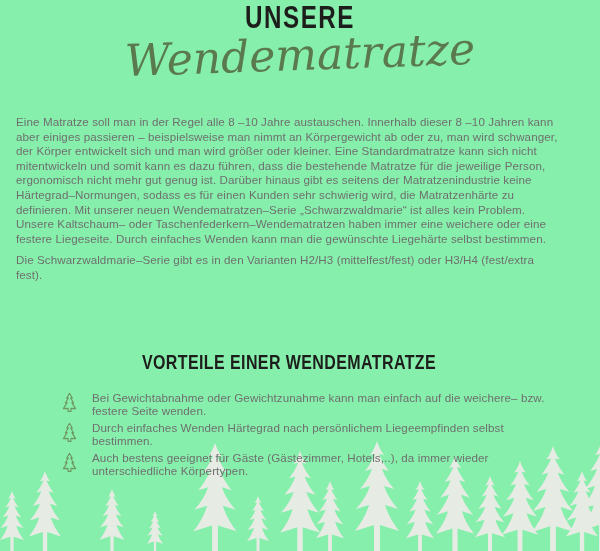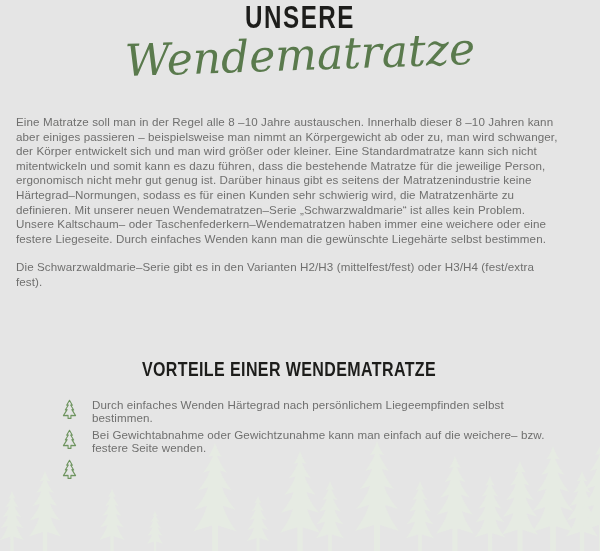--- a/index.html
+++ b/index.html
@@ -1,19 +1,19 @@
 <!DOCTYPE html>
 <html><head>
 <meta charset="utf-8">
 <style>
   html,body{margin:0;padding:0;background:#fff;}
   .page{
     position:relative;
     width:600px;height:551px;
-    background:#e5e5e5;
+    background:#86efac;
     overflow:hidden;
     font-family:"Liberation Sans",sans-serif;
   }
   
   .header{position:relative;text-align:center;padding-top:3px;z-index:2;}
   .title{
     margin:0;
     font-size:31px;line-height:30px;
     font-weight:900;
     letter-spacing:2px;
@@ -34,21 +34,21 @@
   .content{position:relative;z-index:2;padding:0 38px 0 16px;}
   .para{
     margin:0;
     color:#6f6f6e;
     font-size:11.6px;
     line-height:14.6px;
     letter-spacing:0.1px;
     text-align:left;
   }
   .para-intro{margin-top:34px;}
-  .para-variants{margin-top:14px;}
+  .para-variants{margin-top:7px;}
   
   .benefits-heading{
     margin:68px 0 0 0;
     text-align:center;
     font-size:20px;line-height:22px;
     font-weight:900;
     letter-spacing:0.5px;
     color:#1d1d1b;
     transform:scaleX(0.80);
     transform-origin:center;
@@ -92,32 +92,33 @@
     <p class="para para-intro">Eine Matratze soll man in der Regel alle 8 –10 Jahre austauschen. Innerhalb dieser 8 –10 Jahren kann aber einiges passieren – beispielsweise man nimmt an Körpergewicht ab oder zu, man wird schwanger, der Körper entwickelt sich und man wird größer oder kleiner. Eine Standardmatratze kann sich nicht mitentwickeln und somit kann es dazu führen, dass die bestehende Matratze für die jeweilige Person, ergonomisch nicht mehr gut genug ist. Darüber hinaus gibt es seitens der Matratzenindustrie keine Härtegrad–Normungen, sodass es für einen Kunden sehr schwierig wird, die Matratzenhärte zu definieren. Mit unserer neuen Wendematratzen–Serie „Schwarzwaldmarie“ ist alles kein Problem. Unsere Kaltschaum– oder Taschenfederkern–Wendematratzen haben immer eine weichere oder eine festere Liegeseite. Durch einfaches Wenden kann man die gewünschte Liegehärte selbst bestimmen.</p>
     <p class="para para-variants">Die Schwarzwaldmarie–Serie gibt es in den Varianten H2/H3 (mittelfest/fest) oder H3/H4 (fest/extra fest).</p>
 
     <h2 class="benefits-heading">VORTEILE EINER WENDEMATRATZE</h2>
 
     <ul class="benefits-list">
       <li class="benefit-row">
         <svg class="tree-icon" viewBox="0 0 20 24">
           <path d="M10 1.3 L13 6.4 L11.2 6.2 L14.4 11.4 L12.5 11.1 L16.4 17.4 L11.5 17.1 L11.5 20.3 L8.5 20.3 L8.5 17.1 L3.6 17.4 L7.5 11.1 L5.6 11.4 L8.8 6.2 L7 6.4 Z" fill="none" stroke="#6f9560" stroke-width="1.15" stroke-linejoin="round"></path>
         </svg>
+        <span class="benefit-text">Bei Gewichtabnahme oder Gewichtzunahme kann man einfach auf die weichere– bzw. festere Seite wenden.</span>
+      </li>
+      <li class="benefit-row">
+        <svg class="tree-icon" viewBox="0 0 20 24">
+          <path d="M10 1.3 L13 6.4 L11.2 6.2 L14.4 11.4 L12.5 11.1 L16.4 17.4 L11.5 17.1 L11.5 20.3 L8.5 20.3 L8.5 17.1 L3.6 17.4 L7.5 11.1 L5.6 11.4 L8.8 6.2 L7 6.4 Z" fill="none" stroke="#6f9560" stroke-width="1.15" stroke-linejoin="round"></path>
+        </svg>
         <span class="benefit-text">Durch einfaches Wenden Härtegrad nach persönlichem Liegeempfinden selbst bestimmen.</span>
       </li>
       <li class="benefit-row">
         <svg class="tree-icon" viewBox="0 0 20 24">
           <path d="M10 1.3 L13 6.4 L11.2 6.2 L14.4 11.4 L12.5 11.1 L16.4 17.4 L11.5 17.1 L11.5 20.3 L8.5 20.3 L8.5 17.1 L3.6 17.4 L7.5 11.1 L5.6 11.4 L8.8 6.2 L7 6.4 Z" fill="none" stroke="#6f9560" stroke-width="1.15" stroke-linejoin="round"></path>
         </svg>
-        <span class="benefit-text">Bei Gewichtabnahme oder Gewichtzunahme kann man einfach auf die weichere– bzw. festere Seite wenden.</span>
-      </li>
-      <li class="benefit-row">
-        <svg class="tree-icon" viewBox="0 0 20 24">
-          <path d="M10 1.3 L13 6.4 L11.2 6.2 L14.4 11.4 L12.5 11.1 L16.4 17.4 L11.5 17.1 L11.5 20.3 L8.5 20.3 L8.5 17.1 L3.6 17.4 L7.5 11.1 L5.6 11.4 L8.8 6.2 L7 6.4 Z" fill="none" stroke="#6f9560" stroke-width="1.15" stroke-linejoin="round"></path>
-        </svg>
+        <span class="benefit-text">Auch bestens geeignet für Gäste (Gästezimmer, Hotels,..), da immer wieder unterschiedliche Körpertypen.</span>
       </li>
     </ul>
   </div>
 
   <svg class="forest" viewBox="0 0 600 112" preserveAspectRatio="none" aria-hidden="true">
     <defs>
       <symbol id="fir" viewBox="0 0 44 110">
         <path d="M22 0 C20 6 18 10 15 14 L20 13 C17 20 14 25 10 30 L17 28 C14 36 10 42 5 48 L15 45 C12 54 7 61 1 68 L14 64 C11 74 6 82 0 90 L19 84 L19 110 L25 110 L25 84 L44 90 C38 82 33 74 30 64 L43 68 C37 61 32 54 29 45 L39 48 C34 42 30 36 27 28 L34 30 C30 25 27 20 24 13 L29 14 C26 10 24 6 22 0 Z" fill="#e6ebe3"></path>
       </symbol>
     </defs>

